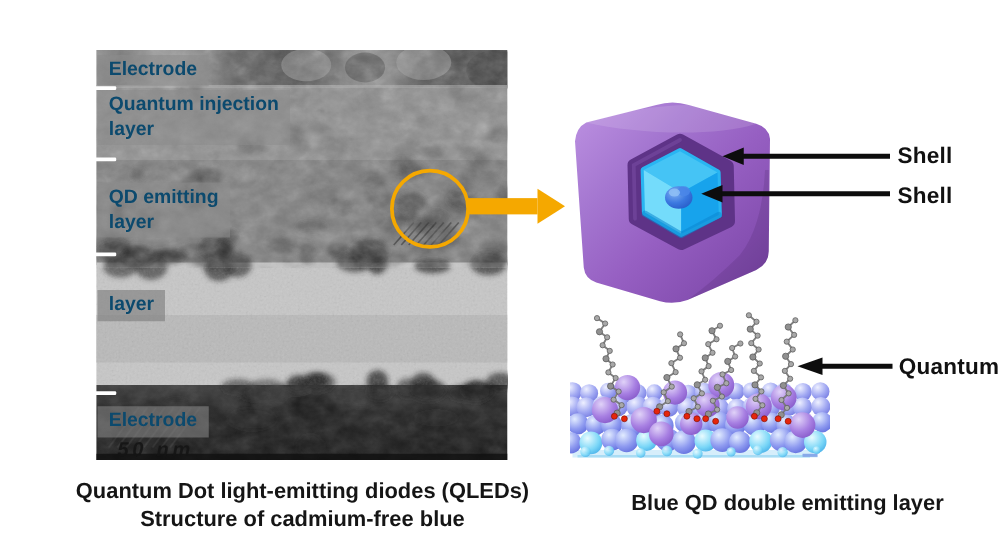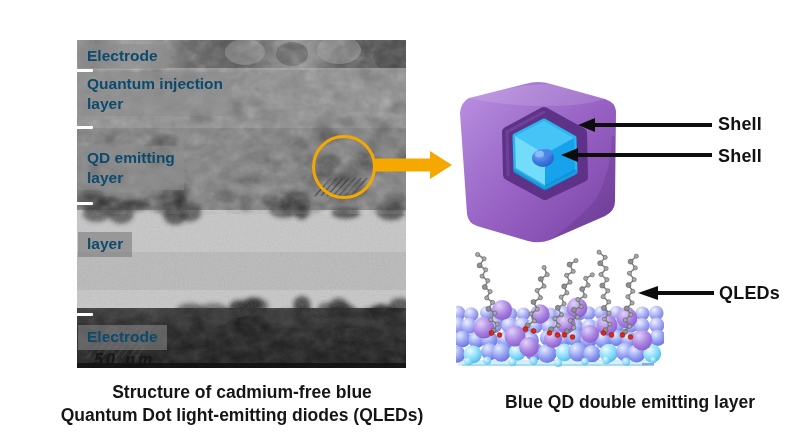--- a/index.html
+++ b/index.html
@@ -535,23 +535,23 @@
         <circle cx="116.5" cy="91" r="2.4" fill="#E5250C" stroke="#7E0E00" stroke-width="0.5"></circle>
         <circle cx="147.5" cy="87" r="2.4" fill="#E5250C" stroke="#7E0E00" stroke-width="0.5"></circle>
         <circle cx="155.5" cy="89" r="2.4" fill="#E5250C" stroke="#7E0E00" stroke-width="0.5"></circle>
         <circle cx="166.5" cy="89" r="2.4" fill="#E5250C" stroke="#7E0E00" stroke-width="0.5"></circle>
         <circle cx="174.5" cy="91" r="2.4" fill="#E5250C" stroke="#7E0E00" stroke-width="0.5"></circle>
       </g>
   </svg>
 
   <div class="ann-head" style="left:638px;top:286px;border-width:7px 20px 7px 0"></div>
   <div class="ann-line" style="left:656px;top:291px;width:58px;height:4px"></div>
-  <div class="ann-label" style="left:719px;top:283px">QLEDs</div>
+  <div class="ann-label" style="left:719px;top:283px">Quantum</div>
 
   <div class="cap" style="left:40px;top:381px;width:404px">
+    <span>Quantum Dot light-emitting diodes (QLEDs)</span>
     <span>Structure of cadmium-free blue</span>
-    <span>Quantum Dot light-emitting diodes (QLEDs)</span>
   </div>
   <div class="cap" style="left:458px;top:391px;width:344px">
     <span>Blue QD double emitting layer</span>
   </div>
 
 </div>
 
 </body></html>

